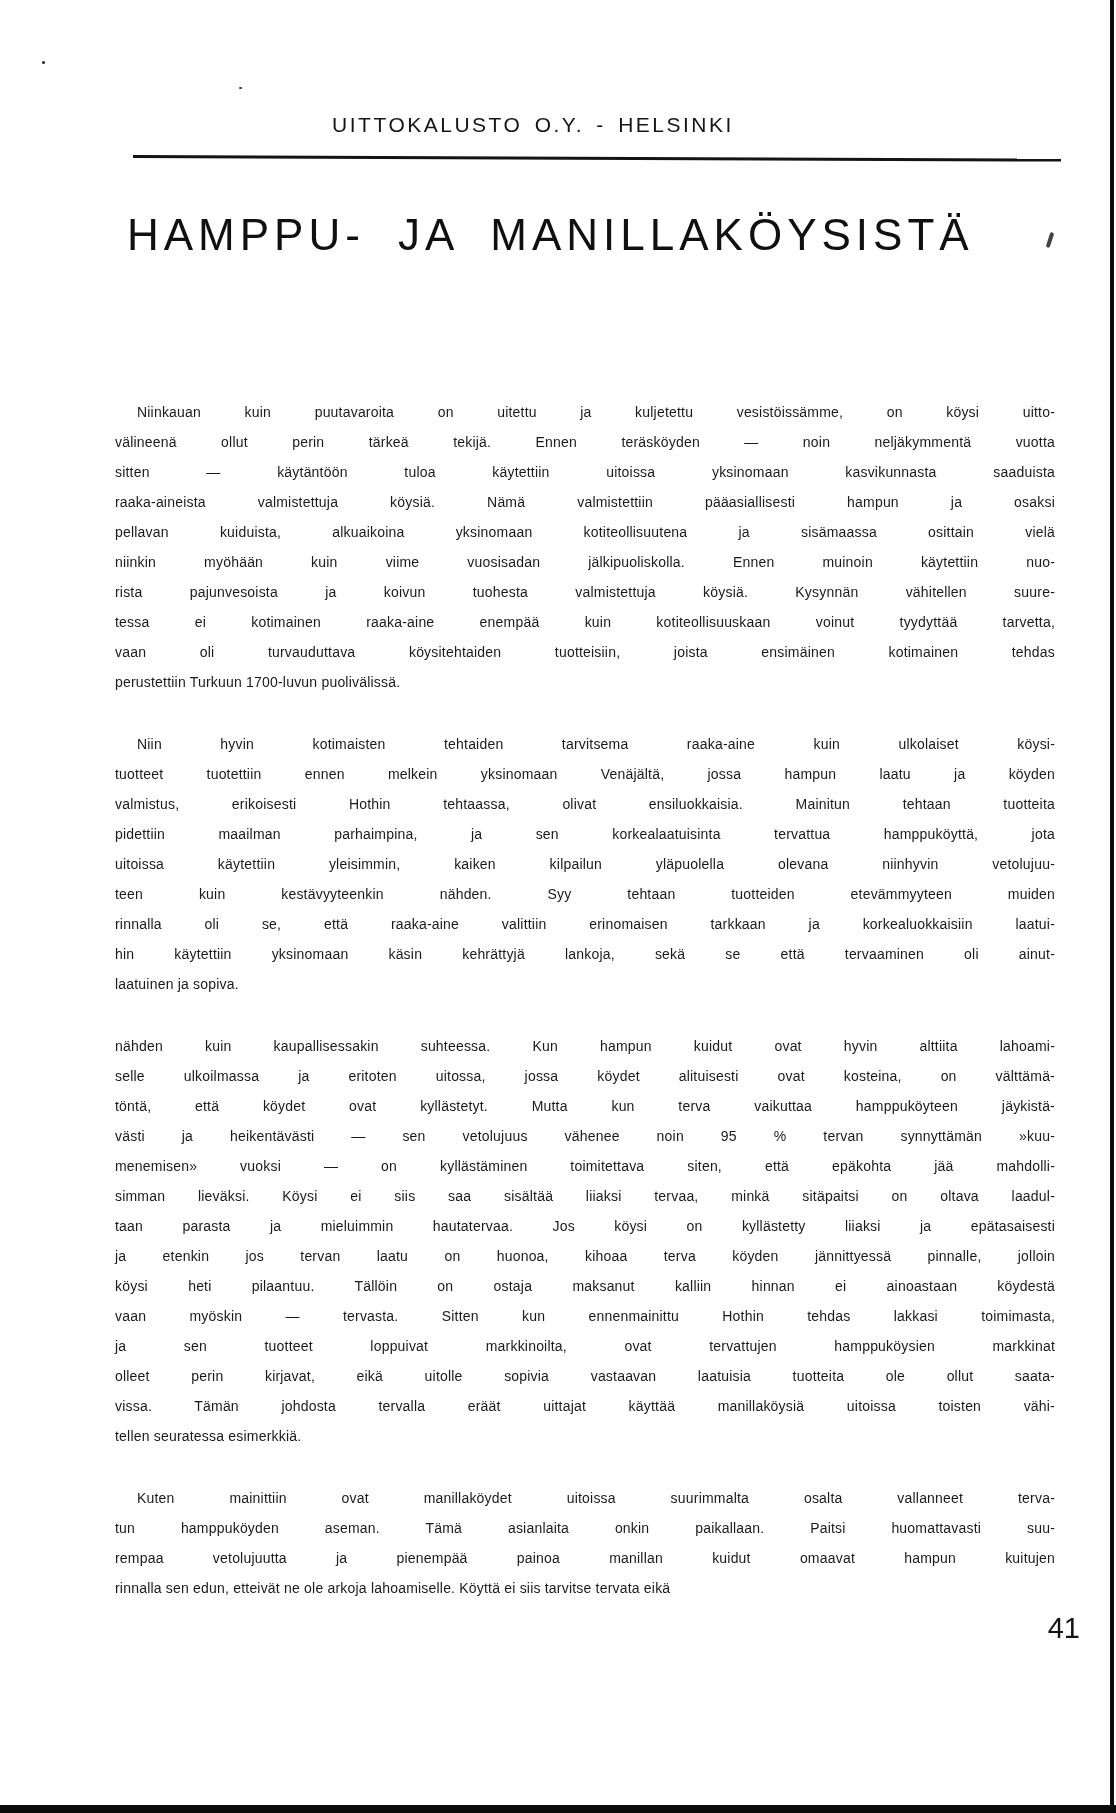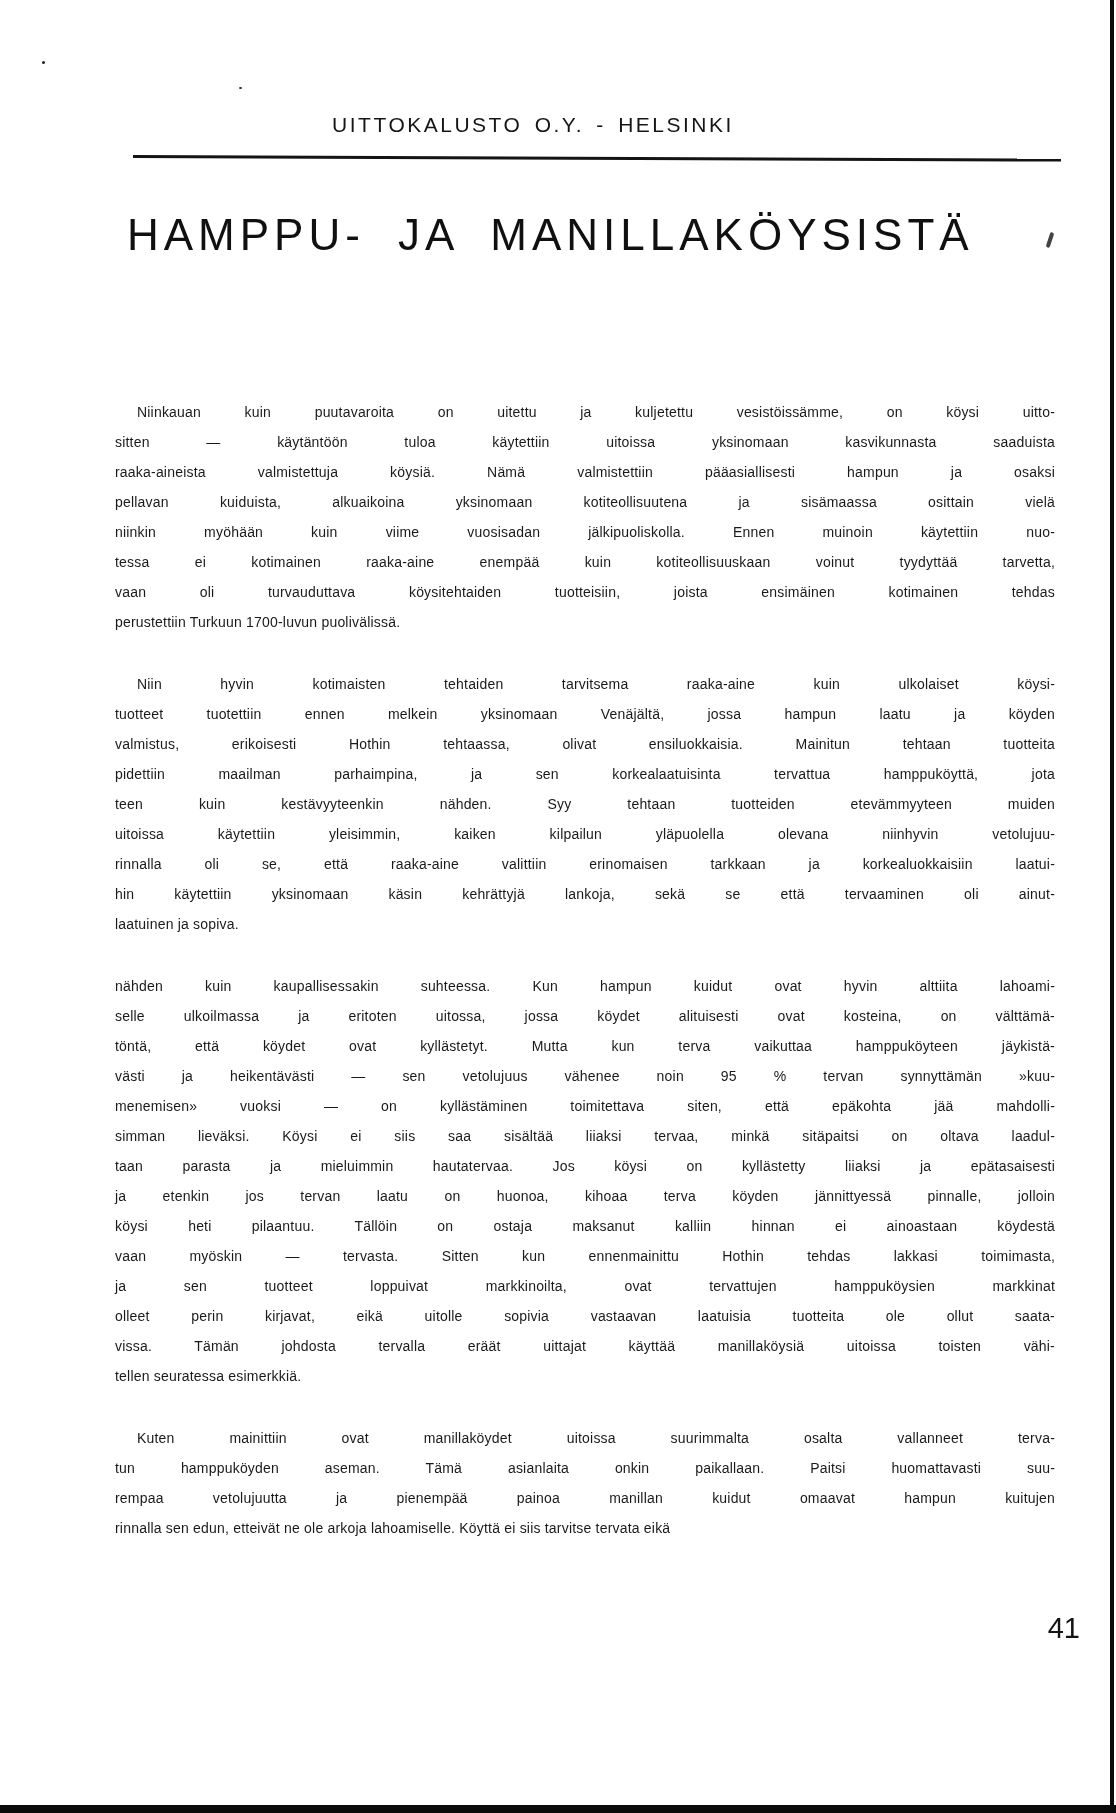--- a/index.html
+++ b/index.html
@@ -86,35 +86,37 @@
   <div class="brand-line">UITTOKALUSTO O.Y. - HELSINKI</div>
 
   <div class="header-rule"></div>
 
   <h1 class="doc-title">HAMPPU- JA MANILLAKÖYSISTÄ</h1>
 
   <div class="body-text">
     <div id="paragraphs">
         <div class="paragraph">
           <div class="line first">Niinkauan kuin puutavaroita on uitettu ja kuljetettu vesistöissämme, on köysi uitto-</div>
+          <div class="line">välineenä ollut perin tärkeä tekijä.  Ennen teräsköyden — noin neljäkymmentä vuotta</div>
           <div class="line">sitten — käytäntöön tuloa käytettiin uitoissa yksinomaan kasvikunnasta saaduista</div>
           <div class="line">raaka-aineista valmistettuja köysiä.  Nämä valmistettiin pääasiallisesti hampun ja osaksi</div>
           <div class="line">pellavan kuiduista, alkuaikoina yksinomaan kotiteollisuutena ja sisämaassa osittain vielä</div>
           <div class="line">niinkin myöhään kuin viime vuosisadan jälkipuoliskolla.  Ennen muinoin käytettiin nuo-</div>
+          <div class="line">rista pajunvesoista ja koivun tuohesta valmistettuja köysiä.  Kysynnän vähitellen suure-</div>
           <div class="line">tessa ei kotimainen raaka-aine enempää kuin kotiteollisuuskaan voinut tyydyttää tarvetta,</div>
           <div class="line">vaan oli turvauduttava köysitehtaiden tuotteisiin, joista ensimäinen kotimainen tehdas</div>
           <div class="line last">perustettiin Turkuun 1700-luvun puolivälissä.</div>
         </div>
         <div class="paragraph">
           <div class="line first">Niin hyvin kotimaisten tehtaiden tarvitsema raaka-aine kuin ulkolaiset köysi-</div>
           <div class="line">tuotteet tuotettiin ennen melkein yksinomaan Venäjältä, jossa hampun laatu ja köyden</div>
           <div class="line">valmistus, erikoisesti Hothin tehtaassa, olivat ensiluokkaisia.  Mainitun tehtaan tuotteita</div>
           <div class="line">pidettiin maailman parhaimpina, ja sen korkealaatuisinta tervattua hamppuköyttä, jota</div>
+          <div class="line">uitoissa käytettiin yleisimmin, kaiken kilpailun yläpuolella olevana niinhyvin vetolujuu-</div>
           <div class="line">teen kuin kestävyyteenkin nähden.  Syy tehtaan tuotteiden etevämmyyteen muiden</div>
-          <div class="line">uitoissa käytettiin yleisimmin, kaiken kilpailun yläpuolella olevana niinhyvin vetolujuu-</div>
           <div class="line">rinnalla oli se, että raaka-aine valittiin erinomaisen tarkkaan ja korkealuokkaisiin laatui-</div>
           <div class="line">hin käytettiin yksinomaan käsin kehrättyjä lankoja, sekä se että tervaaminen oli ainut-</div>
           <div class="line last">laatuinen ja sopiva.</div>
         </div>
         <div class="paragraph">
           <div class="line">nähden kuin kaupallisessakin suhteessa.  Kun hampun kuidut ovat hyvin alttiita lahoami-</div>
           <div class="line">selle ulkoilmassa ja eritoten uitossa, jossa köydet alituisesti ovat kosteina, on välttämä-</div>
           <div class="line">töntä, että köydet ovat kyllästetyt.  Mutta kun terva vaikuttaa hamppuköyteen jäykistä-</div>
           <div class="line">västi ja heikentävästi — sen vetolujuus vähenee noin 95 % tervan synnyttämän »kuu-</div>
           <div class="line">menemisen» vuoksi — on kyllästäminen toimitettava siten, että epäkohta jää mahdolli-</div>

